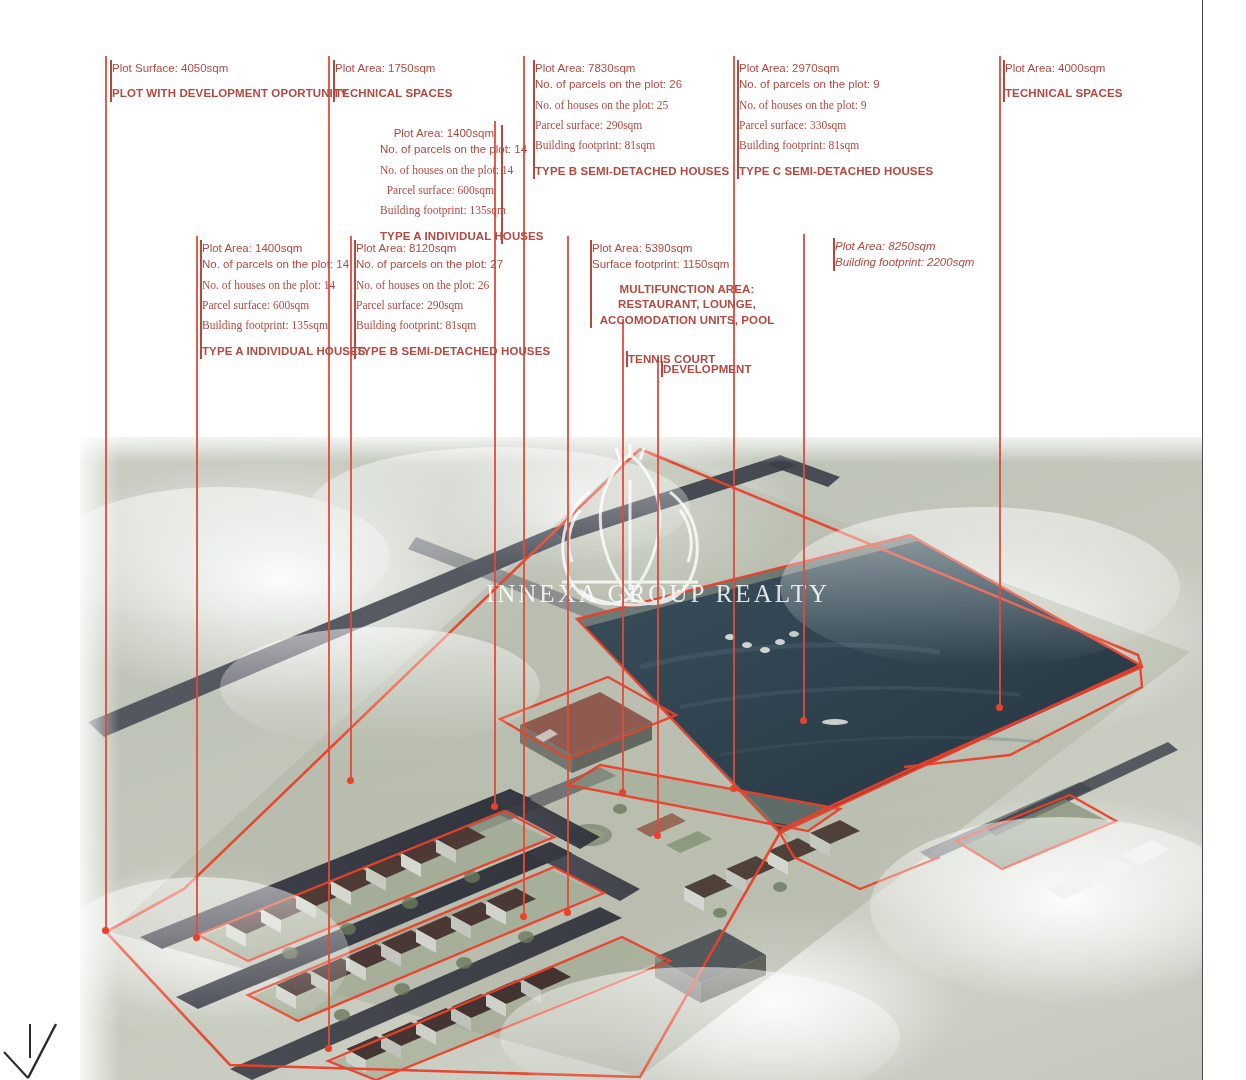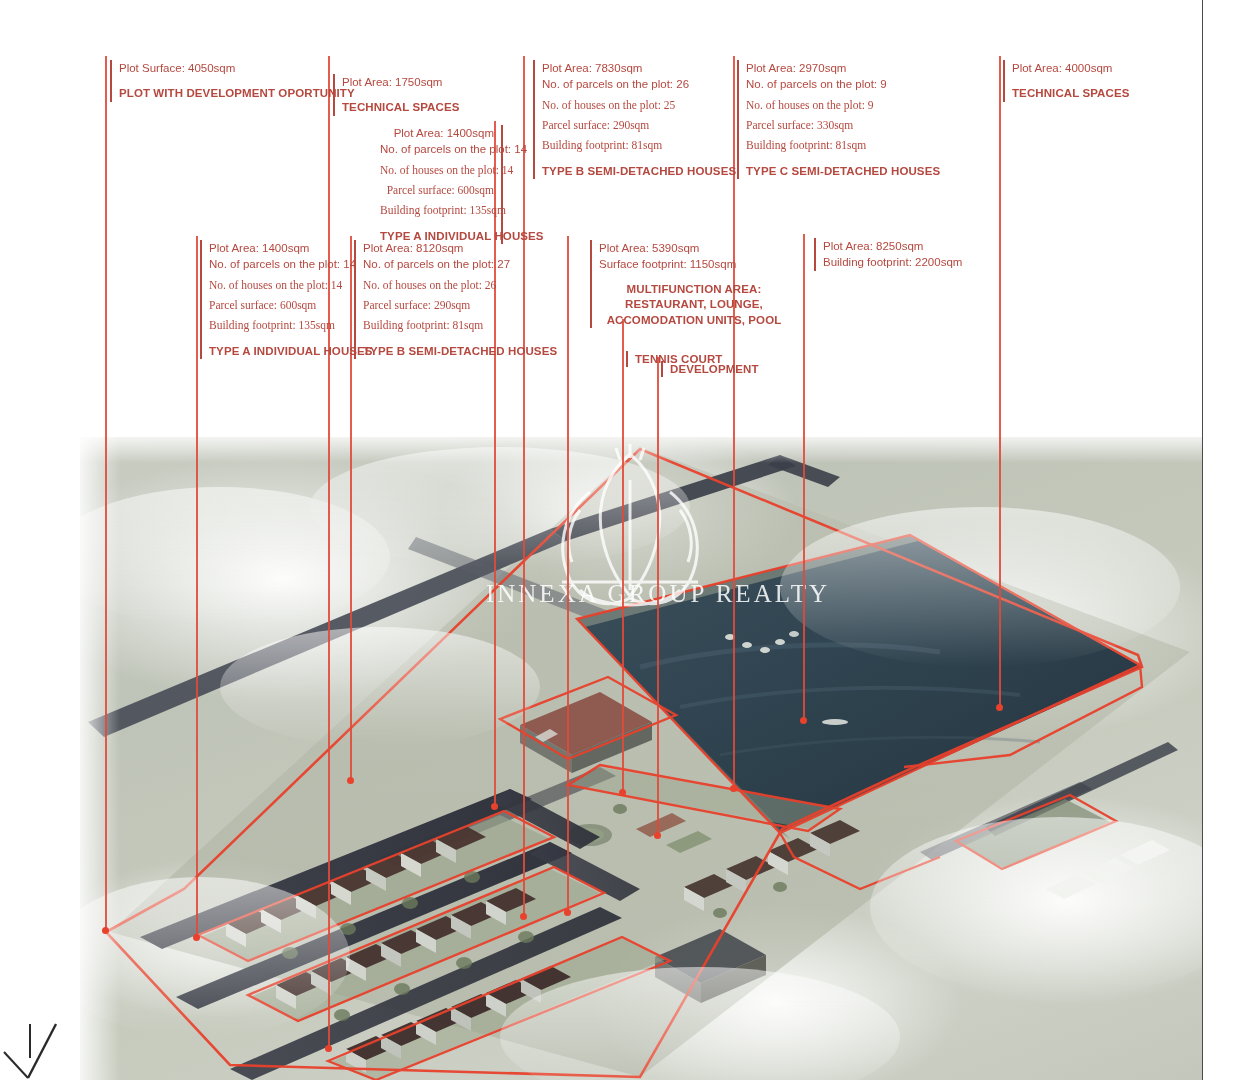--- a/index.html
+++ b/index.html
@@ -54,21 +54,21 @@
   .leader{
     position:absolute;width:2px;background:#e04a3a;opacity:.9;
   }
   .leader-dot{
     position:absolute;width:7px;height:7px;border-radius:50%;
     background:#e8412c;
   }
 
   
   .label{
-    position:absolute;padding-left:7px;
+    position:absolute;
     border-left:2px solid #b5483f;
     line-height:1.42;
   }
   .label.right{
     padding-left:0;padding-right:7px;text-align:right;
     border-left:none;border-right:2px solid #b5483f;
   }
   .label .line{
     font-size:11.5px;color:#b5483f;white-space:nowrap;
     font-family:"Liberation Sans",sans-serif;
@@ -324,21 +324,21 @@
       <div class="leader-dot" style="left: 654px; top: 832px;"></div>
       <div class="leader-dot" style="left: 730px; top: 785px;"></div>
       <div class="leader-dot" style="left: 800px; top: 717px;"></div>
       <div class="leader-dot" style="left: 996px; top: 704px;"></div>
     </div>
   <div id="labels">
       <div class="label" style="top: 60px; left: 110px;">
         <div class="line">Plot Surface: 4050sqm</div>
         <div class="title">PLOT WITH DEVELOPMENT OPORTUNITY</div>
       </div>
-      <div class="label" style="top: 60px; left: 333px; margin-top: 14px;">
+      <div class="label" style="top: 60px; left: 333px;">
         <div class="line">Plot Area: 1750sqm</div>
         <div class="title">TECHNICAL SPACES</div>
       </div>
       <div class="label right" style="top: 125px; left: 380px; width: 114px;">
         <div class="line">Plot Area: 1400sqm</div>
         <div class="line">No. of parcels on the plot: 14</div>
         <div class="line gap">No. of houses on the plot: 14</div>
         <div class="line gap">Parcel surface: 600sqm</div>
         <div class="line gap">Building footprint: 135sqm</div>
         <div class="title">TYPE A INDIVIDUAL HOUSES</div>
@@ -377,21 +377,21 @@
         <div class="line gap">No. of houses on the plot: 26</div>
         <div class="line gap">Parcel surface: 290sqm</div>
         <div class="line gap">Building footprint: 81sqm</div>
         <div class="title">TYPE B SEMI-DETACHED  HOUSES</div>
       </div>
       <div class="label" style="top: 240px; left: 590px;">
         <div class="line">Plot Area: 5390sqm</div>
         <div class="line">Surface footprint: 1150sqm</div>
         <div class="title wrap" style="max-width: 190px; text-align: center;">MULTIFUNCTION AREA: RESTAURANT, LOUNGE, ACCOMODATION UNITS, POOL</div>
       </div>
-      <div class="label" style="top: 238px; left: 814px;">
+      <div class="label" style="top: 238px; left: 833px; font-style: italic;">
         <div class="line">Plot Area: 8250sqm</div>
         <div class="line">Building footprint: 2200sqm</div>
       </div>
       <div class="label titleonly" style="top: 323px; left: 626px; margin-top: 28px;">
         <div class="title">TENNIS COURT</div>
       </div>
       <div class="label titleonly" style="top: 361px; left: 661px;">
         <div class="title">DEVELOPMENT</div>
       </div>
     </div>

